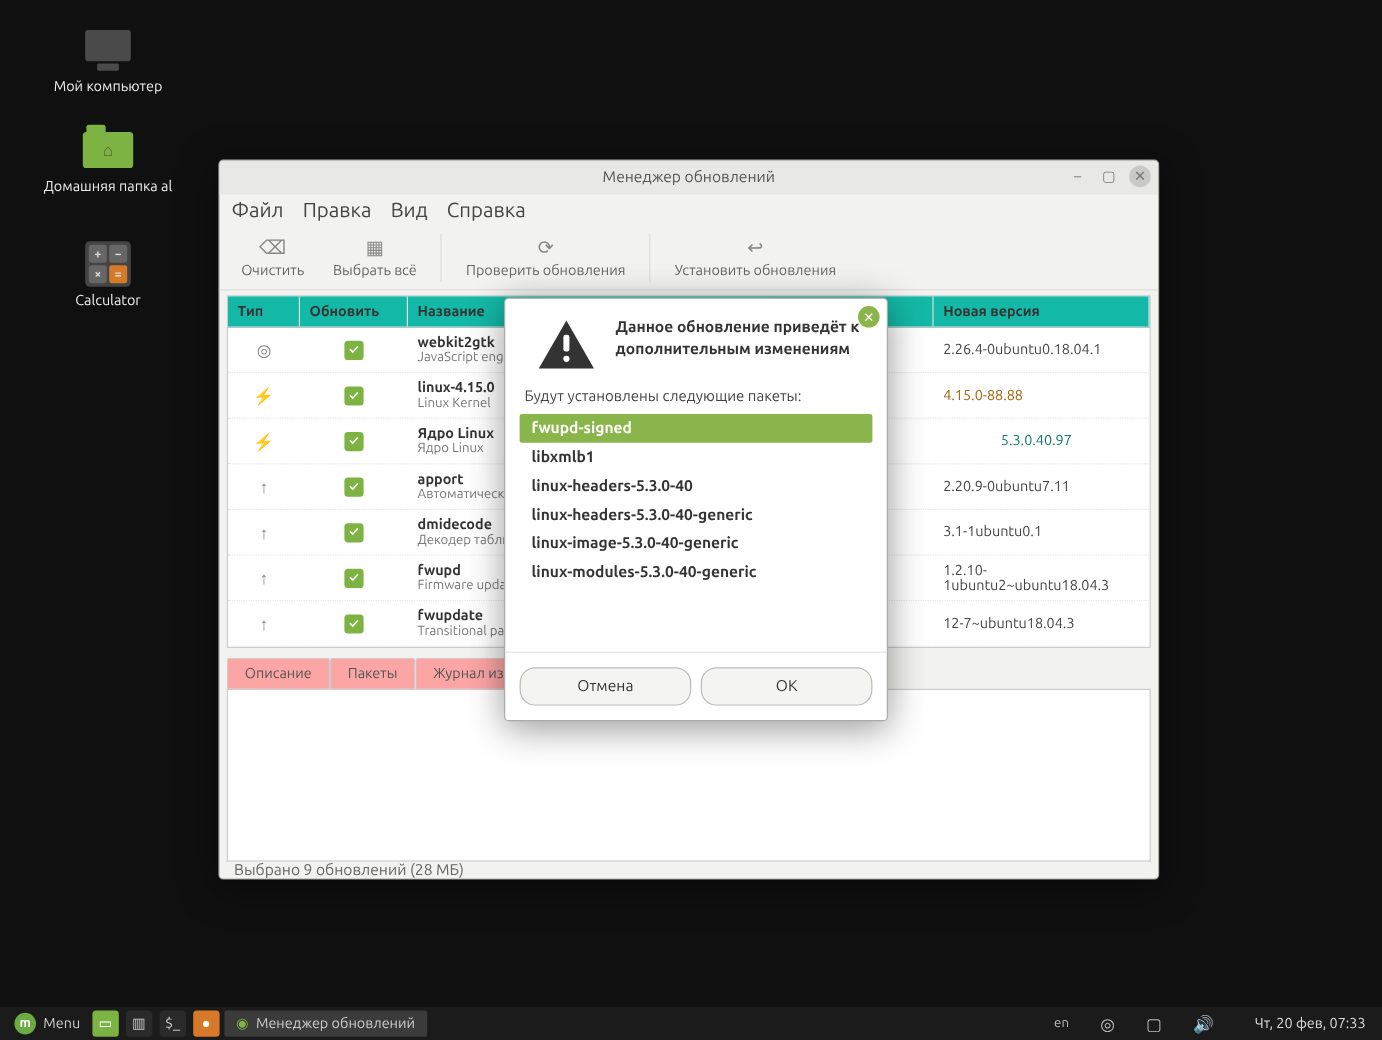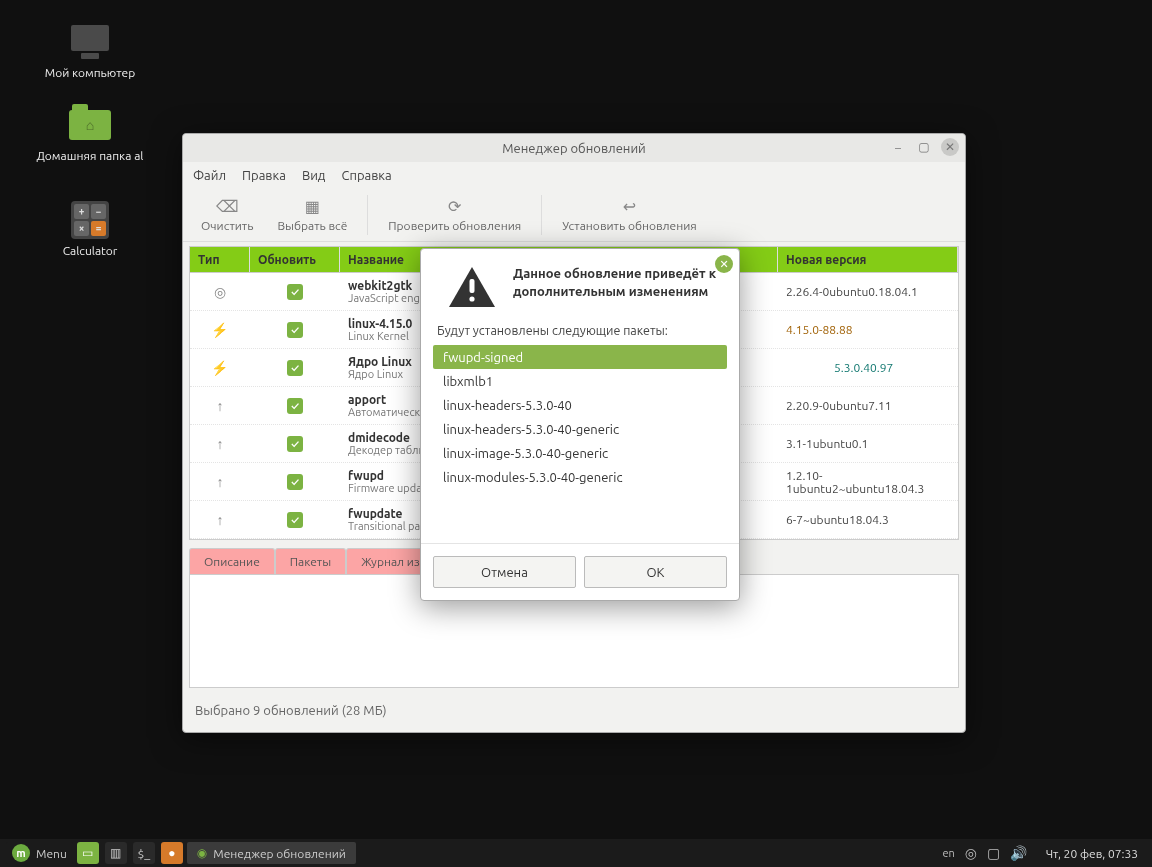--- a/index.html
+++ b/index.html
@@ -47,39 +47,39 @@
   }
   .winbtns { position:absolute; right:6px; top:4px; display:flex; gap:8px;}
   .winbtn {
     width:18px; height:18px; border-radius:50%;
     display:flex; align-items:center; justify-content:center;
     color:#777; font-size:12px; cursor:pointer;
   }
   .winbtn.close { background:#c9c9c7; }
   .menubar {
     height: 26px; display:flex; align-items:center; gap:16px;
-    padding: 0 10px; color:#444; font-size:13px;
+    padding: 0 10px; color:#444; font-size:17px;
   }
   .menubar span { cursor:pointer; }
   .toolbar {
     height: 54px; display:flex; align-items:center; gap:0;
     padding: 0 6px; border-bottom:1px solid #ddd;
   }
   .tbtn {
     display:flex; flex-direction:column; align-items:center; gap:3px;
     color:#666; font-size:12px; padding:4px 12px; cursor:pointer;
   }
   .tbtn .ico { font-size:16px; color:#888; }
   .tsep { width:1px; height:40px; background:#ddd; margin:0 8px;}
 
   
   .table-wrap { flex:0 0 auto; border:1px solid #ccc; margin:4px 6px 0; background:#fff;}
   .thead {
     display:grid; grid-template-columns: 60px 90px 1fr 180px;
-    background:#84cc16; border-bottom:1px solid #ccc; font-weight:bold;
+    background:#14b8a6; border-bottom:1px solid #ccc; font-weight:bold;
     color:#333; font-size:12px;
   }
   .thead > div { padding:6px 8px; border-right:1px solid #ddd;}
   .tbody { max-height: 280px; overflow:hidden;}
   .trow {
     display:grid; grid-template-columns: 60px 90px 1fr 180px;
     border-bottom:1px dotted #e4e4e4; font-size:12px; color:#333;
     align-items:center; min-height:38px;
   }
   .trow > div { padding:4px 8px; }
@@ -93,21 +93,21 @@
     display:flex; gap:0; margin:8px 6px 0; border-bottom:1px solid #ccc;
     font-size:12px;
   }
   .info-tab {
     padding:6px 14px; border:1px solid #ccc; border-bottom:none;
     background:#fca5a5; color:#555; cursor:pointer; border-radius:3px 3px 0 0;
   }
   .info-tab.active { background:#fca5a5; }
   .info-pane { flex:1; margin:0 6px; background:#fff; border:1px solid #ccc; border-top:none;}
   .statusbar {
-    height:44px; display:flex; align-items:center; padding:0 12px;
+    height:14px; display:flex; align-items:center; padding:0 12px;
     color:#666; font-size:13px;
   }
 
   
   .dialog {
     position:absolute; left:420px; top:248px;
     width:320px;
     background:#fff; border:1px solid #aaa; border-radius:4px;
     box-shadow:0 6px 30px rgba(0,0,0,.4);
     display:flex; flex-direction:column;
@@ -121,30 +121,30 @@
   }
   .dlg-head { display:flex; gap:16px; padding:16px 16px 8px 14px;margin-left:12px; }
   .warn-ico {
     width:50px; height:44px; position:relative; flex:0 0 auto;
   }
   .warn-ico svg { width:50px; height:44px;}
   .dlg-title { font-weight:bold; color:#333; font-size:13px; line-height:1.35; }
   .dlg-sub { padding: 6px 16px 8px; color:#444; font-size:12.5px; }
   .dlg-list { margin:0 12px 4px; border:0; }
   .dlg-item {
-    padding:5px 10px; font-size:13px; color:#333;
+    padding:5px 10px; font-size:13px; color:#333;font-weight:bold;
   }
   .dlg-item.sel { background:#8ab54a; color:#fff; border-radius:2px;}
   .dlg-btns {
     display:flex; gap:8px; padding:12px; border-top:1px solid #e4e4e4;
     justify-content:center; margin-top:50px;
   }
   .dlg-btn {
     flex:1; height:32px; border:1px solid #bbb; background:#f4f4f2;
-    border-radius:2px; font-size:13px; color:#333; cursor:pointer;
+    border-radius:13px; font-size:13px; color:#333; cursor:pointer;
     display:flex; align-items:center; justify-content:center;
   }
 
   
   .panel {
     position:absolute; left:0; right:0; bottom:0; height:28px;
     background:#1b1b1b; display:flex; align-items:center;
     color:#ccc; font-size:12px; padding:0 6px; gap:4px;
   }
   .panel .seg { display:flex; align-items:center; gap:6px;}
@@ -161,21 +161,21 @@
   .task {
     height:22px; background:#2b2b2b; padding:0 10px;
     display:flex; align-items:center; gap:6px; border-radius:2px; cursor:pointer;
     max-width:260px;
   }
   .task.active { background:#3b3b3b;}
   .task .shield { color:#7cb342; font-size:12px;}
   .ql { width:22px; height:22px; background:#2a2a2a; border-radius:3px; display:flex; align-items:center; justify-content:center; font-size:12px; cursor:pointer;}
   .ql.green { background:#7cb342; color:#fff;}
   .ql.orange { background:#d67a2a; color:#fff;}
-  .tray { margin-left:auto; display:flex; align-items:center; gap:10px;}
+  .tray { margin-left:auto; display:flex; align-items:center; gap:26px;}
   .tray-ico { color:#bbb; font-size:14px; cursor:pointer;}
   .clock { padding:0 8px; color:#ddd; font-size:12px;}
 </style>
 </head>
 <body>
 
 <div class="desktop">
   <div class="desktop-icon" style="left:25px; top:22px;">
     <div class="glyph">
       <div>
@@ -305,21 +305,21 @@
           </div>
           <div style="color:#444;">1.2.10-1ubuntu2~ubuntu18.04.3</div>
         </div>
         <div class="trow">
           <div class="type-ico">↑</div>
           <div style="text-align:center;"><span class="cb">✓</span></div>
           <div class="tcell-name">
             <div class="title">fwupdate</div>
             <div class="desc">Transitional package</div>
           </div>
-          <div style="color:#444;">6-7~ubuntu18.04.3</div>
+          <div style="color:#444;">12-7~ubuntu18.04.3</div>
         </div>
       </div>
   </div>
 
   <div class="info-tabs">
     <div class="info-tab active">Описание</div>
     <div class="info-tab">Пакеты</div>
     <div class="info-tab">Журнал изменений</div>
   </div>
   <div class="info-pane"></div>

